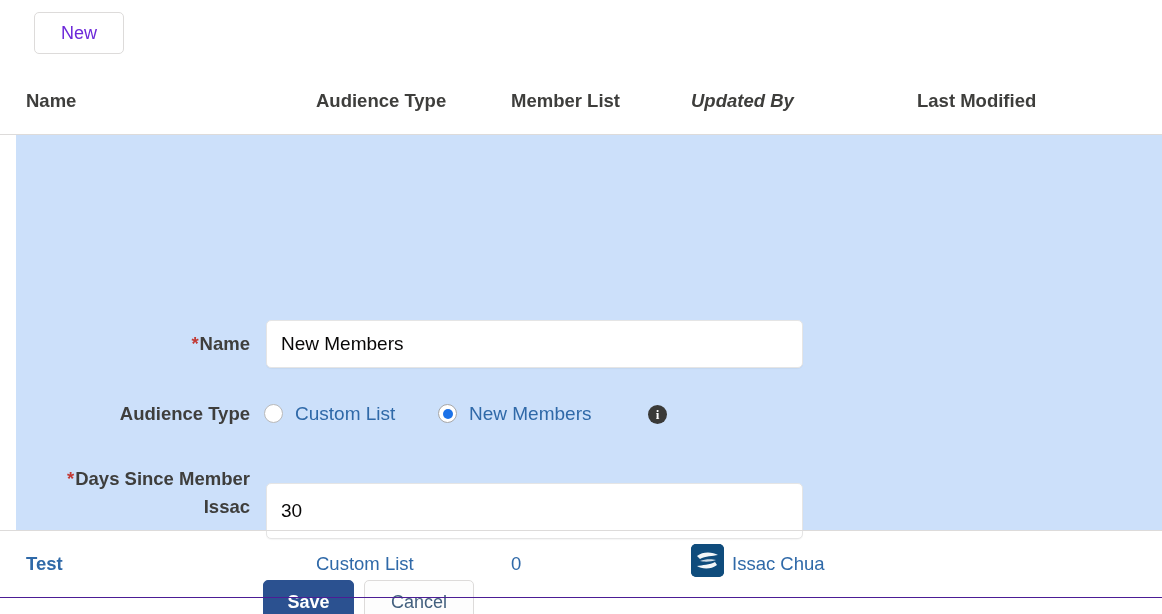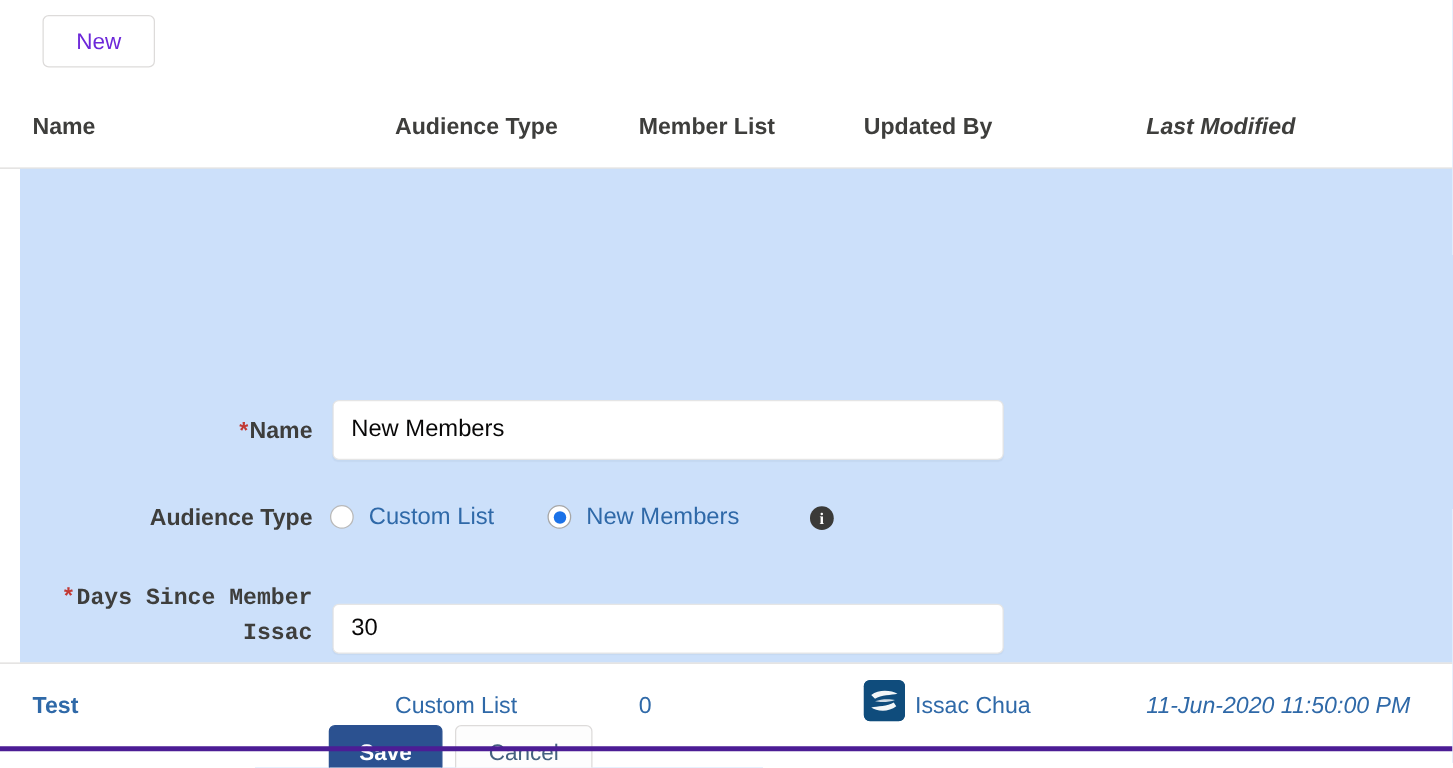--- a/index.html
+++ b/index.html
@@ -63,22 +63,22 @@
     position: absolute;
     top: 22px;
     font-size: 18.5px;
     font-weight: bold;
     color: #3e3e3c;
     white-space: nowrap;
   }
   .c-name      { left: 26px;  }
   .c-audience  { left: 316px; }
   .c-member    { left: 511px; }
-  .c-updated   { left: 691px; }
-  .c-modified  { left: 917px; font-style: italic; }
+  .c-updated   { left: 691px; font-style: italic; }
+  .c-modified  { left: 917px; }
 
   
   .edit-row {
     position: relative;
     height: 395px;
   }
   .edit-panel {
     position: absolute;
     left: 16px;
     top: 0;
@@ -188,22 +188,22 @@
     height: 19px;
     line-height: 19px;
     text-align: center;
     color: #ffffff;
     font-family: "Liberation Serif", serif;
     font-size: 13px;
     font-weight: bold;
   }
 
   
-  .days-label { left: 30px; top: 330px; width: 204px; font-family: Liberation Mono, monospace; }
-  .days-input { left: 250px; top: 348px; width: 537px; height: 40px; }
+  .days-label { left: 30px; top: 330px; width: 204px; }
+  .days-input { left: 250px; top: 348px; width: 537px; height: 56px; }
 
   
   .btn-row {
     position: absolute;
     left: 247px;
     top: 445px;
   }
   .btn {
     position: absolute;
     top: 0;
@@ -230,21 +230,21 @@
     border: 1px solid #dddbda;
     color: #44617f;
     font-weight: normal;
   }
 
   
   .data-row {
     position: relative;
     height: 66px;
     border-top: 1px solid #dddbda;
-    border-bottom: 4px solid #4c1d95;
+    border-bottom: 1px solid #4c1d95;
   }
   .cell {
     position: absolute;
     top: 22px;
     font-size: 18.5px;
     color: #2f69a8;
     white-space: nowrap;
   }
   .cell.link-strong {
     font-weight: bold;
@@ -323,17 +323,16 @@
       <div class="cell c-member">0</div>
       <div class="avatar">
         <svg width="33" height="33" viewBox="0 0 33 33" aria-hidden="true">
           <rect x="0" y="0" width="33" height="33" rx="5" fill="#0f4c7c"></rect>
           <path d="M6 12 C12 7, 22 8, 27 11 C22 12, 14 12, 9 15 Z" fill="#ffffff" opacity="0.95"></path>
           <path d="M26 21 C20 26, 10 25, 6 22 C11 21, 19 21, 24 18 Z" fill="#ffffff" opacity="0.95"></path>
           <path d="M9 17 C14 15, 21 15, 25 16 C20 18, 13 18, 9 17 Z" fill="#ffffff" opacity="0.8"></path>
         </svg>
       </div>
       <div class="cell cell-updated-name">Issac Chua</div>
-      <div class="cell c-modified">11-Jun-2020 11:50:00 PM</div>
     </div>
 
   </div>
 </div>
 
 </body></html>

